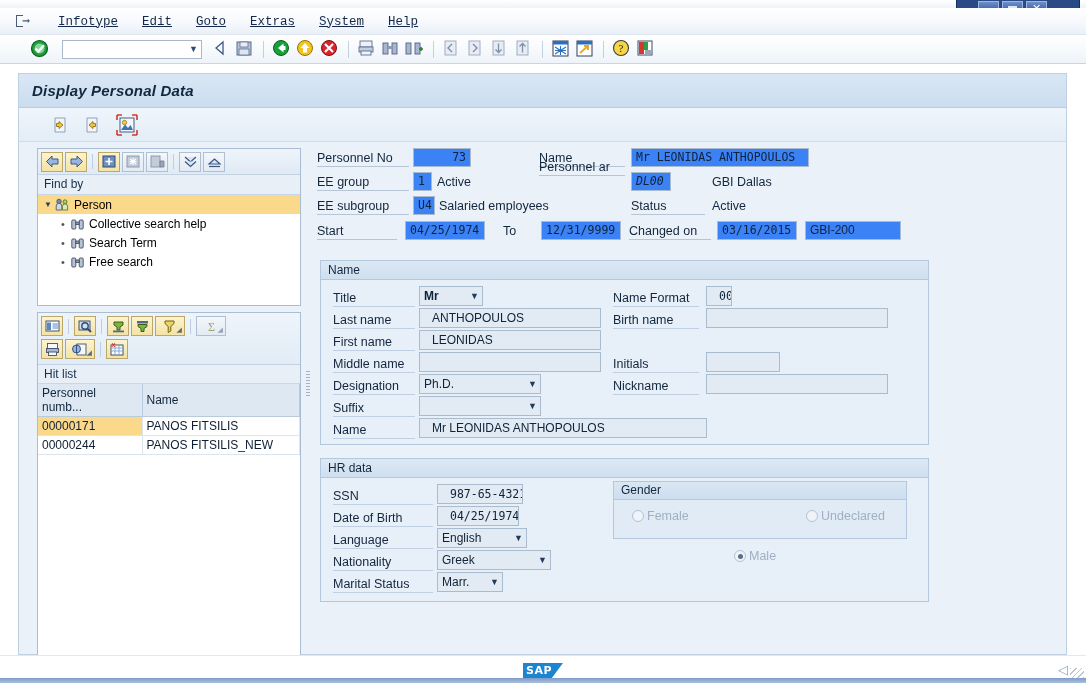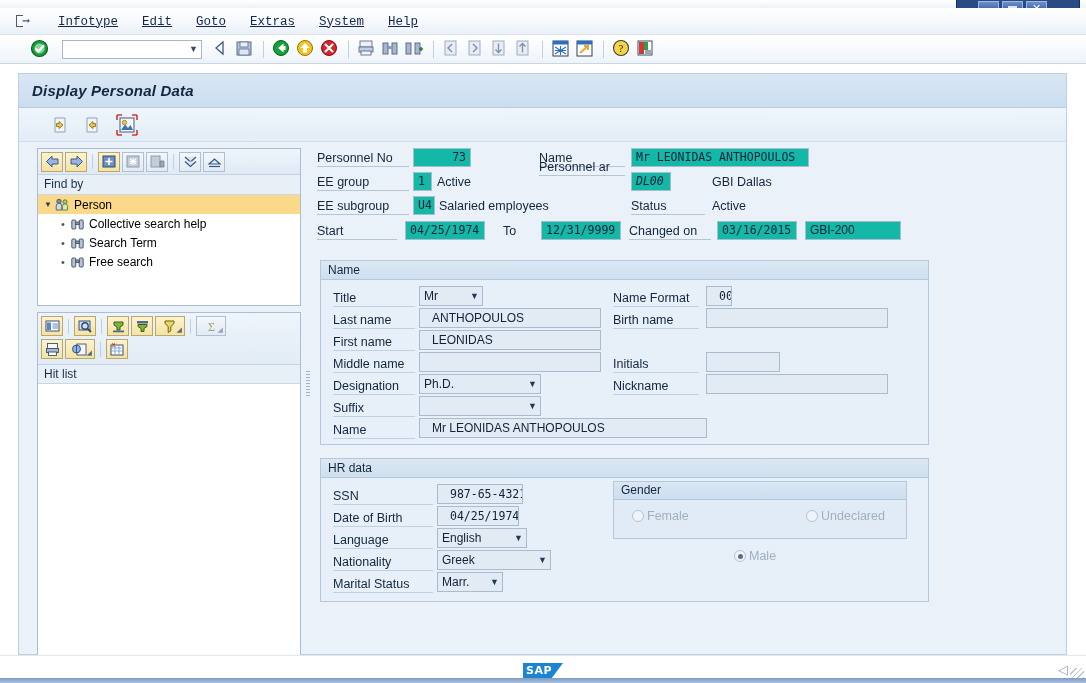--- a/index.html
+++ b/index.html
@@ -191,21 +191,21 @@
 
   
   .form {
     flex: 1; margin-right: 10px; margin-top: 5px;
     position: relative;
   }
   .hdr { position: relative; height: 96px; font-size: 12.5px; color: #12263d; }
   .lbl { position: absolute; color: #12263d; white-space: nowrap; }
   .lbl.ul { border-bottom: 1px solid #b6c6d7; padding-bottom: 1px; }
   .ro {
-    position: absolute; background: #14b8a6; border: 1px solid #a9bbcf;
+    position: absolute; background: #3b82f6; border: 1px solid #a9bbcf;
     height: 19px; line-height: 17px; padding: 0 4px;
     font-family: "DejaVu Sans Mono", monospace; font-size: 11.5px; color: #10223a;
     white-space: nowrap; overflow: hidden;
   }
   .ro.r { text-align: right; }
 
   
   .grp {
     position: absolute; background: #e7eff8;
     border: 1px solid #b3c8dd;
@@ -627,20 +627,38 @@
               <div class="btn3d">
                 <svg width="15" height="13" viewBox="0 0 15 13">
                     <rect x="1" y="2" width="12" height="10" fill="#ffffff" stroke="#3f5170" stroke-width="1"></rect>
                     <path d="M1 5 h12 M1 8 h12 M5 2 v10 M9 2 v10" stroke="#7fa3d0" stroke-width=".9"></path>
                     <path d="M2 0.5 l3 3 M5 0.5 l-3 3" stroke="#cc3b32" stroke-width="1.1"></path>
                   </svg>
               </div>
             </div>
           </div>
           <div class="hit-header">Hit list</div>
+          <table class="hitlist">
+            <thead>
+              <tr>
+                <th style="width:104px">Personnel numb...</th>
+                <th>Name</th>
+              </tr>
+            </thead>
+            <tbody>
+              <tr class="sel">
+                <td class="k">00000171</td>
+                <td>PANOS FITSILIS</td>
+              </tr>
+              <tr>
+                <td class="k">00000244</td>
+                <td>PANOS FITSILIS_NEW</td>
+              </tr>
+            </tbody>
+          </table>
           <div class="hit-fill"></div>
         </div>
       </div>
 
       <div class="splitter">
         <div class="grip"></div>
       </div>
 
       <div class="form">
 
@@ -669,21 +687,21 @@
           <div class="ro" style="left:224px; top:73px; width:80px;">12/31/9999</div>
           <div class="lbl ul" style="left:312px; top:76px; width:82px;">Changed on</div>
           <div class="ro" style="left:400px; top:73px; width:80px;">03/16/2015</div>
           <div class="ro" style="left:488px; top:73px; width:96px; font-family:'Liberation Sans',sans-serif; font-size:12px;">GBI-200</div>
         </div>
 
         <div class="grp" style="left:3px; top:112px; width:609px; height:185px;">
           <div class="cap">Name</div>
 
           <div class="flbl" style="left:12px; top:30px; width:82px;">Title</div>
-          <div class="sel2" style="left:98px; top:25px; width:64px;">
+          <div class="sel2" style="left:98px; top:25px; width:64px;font-weight:bold;">
             <span class="cv">Mr</span>
             <span class="ar">▼</span>
           </div>
           <div class="flbl" style="left:292px; top:30px; width:86px;">Name Format</div>
           <div class="fld mono" style="left:385px; top:25px; width:24px;">00</div>
 
           <div class="flbl" style="left:12px; top:52px; width:82px;">Last name</div>
           <div class="fld" style="left:98px; top:47px; width:182px;">ANTHOPOULOS</div>
           <div class="flbl" style="left:292px; top:52px; width:86px;">Birth name</div>
           <div class="fld" style="left:385px; top:47px; width:182px;"></div>

